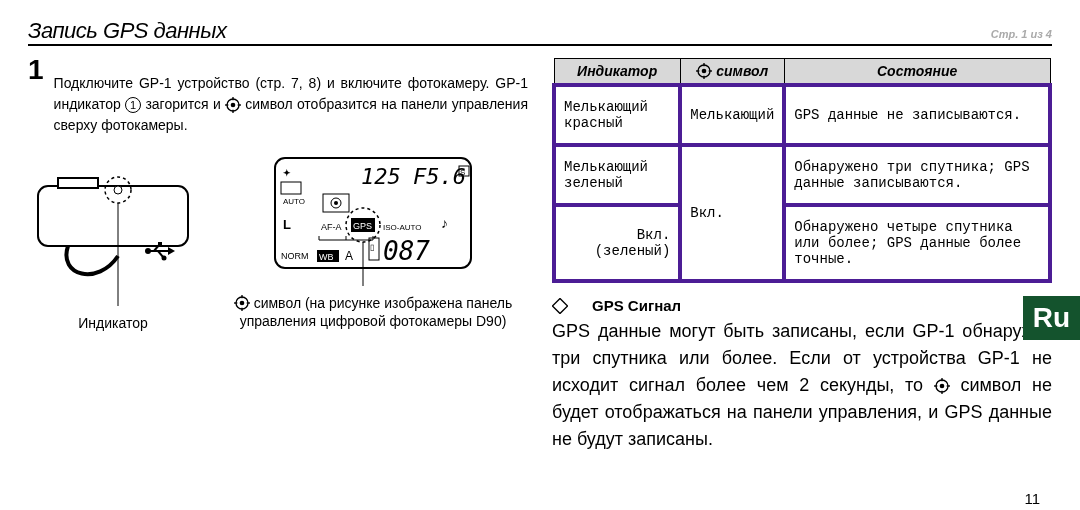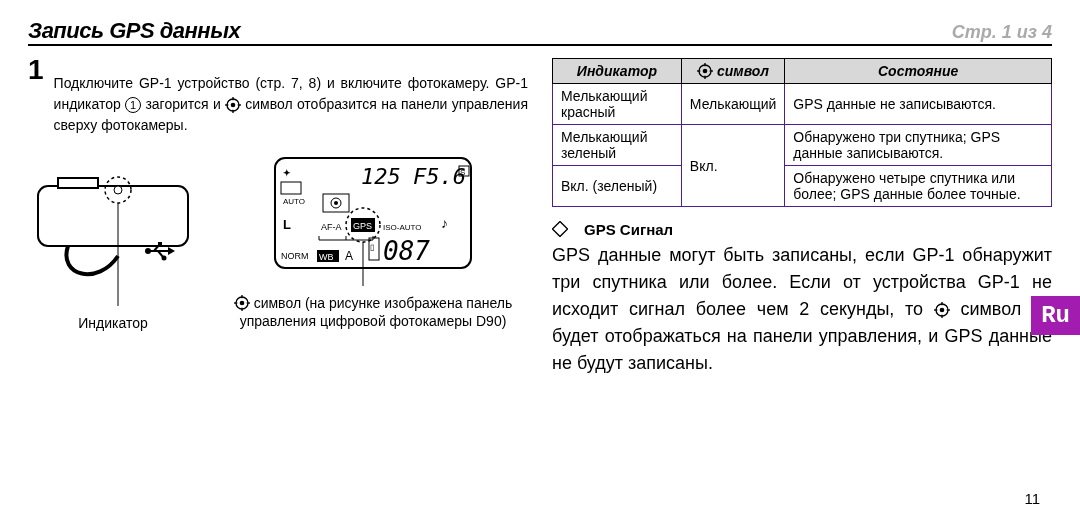--- a/index.html
+++ b/index.html
@@ -20,27 +20,27 @@
     height: 100%;
   }
   .title-bar {
     display: flex;
     justify-content: space-between;
     align-items: baseline;
     border-bottom: 2px solid #000;
     margin-bottom: 12px;
   }
   .title {
-    font-weight: bold;
+    font-weight: normal;
     font-size: 22px;
     font-style: italic;
     letter-spacing: -0.5px;
   }
   .page-indicator {
-    font-size: 18px;
+    font-size: 11px;
     font-style: italic;
     font-weight: bold;
     color: #aaa;
     margin-left: 22px;
   }
   .columns {
     display: flex;
     gap: 24px;
   }
   .left-col {
@@ -93,48 +93,48 @@
   }
   .status-table th {
     background: #d8d8d8;
     font-style: italic;
     font-weight: bold;
     border: 1px solid #000;
     padding: 4px 6px;
     text-align: center;
   }
   .status-table td {
-    border: 1px solid #4c1d95;
-    padding: 4px 8px;
+    border: 4px solid #4c1d95;
+    padding: 12px 8px;
     vertical-align: middle;
+    font-family: Liberation Mono, monospace;
   }
   .info-header {
     font-weight: bold;
     font-size: 15px;
     margin-top: 14px;
     display: flex;
-    align-items: flex-start;
-    gap: 16px;
+    align-items: flex-end;
+    gap: 24px;
   }
   .info-text {
     text-align: justify;
     font-size: 18px;
     line-height: 1.5;
     margin-top: 4px;
   }
   .side-tab {
     position: absolute;
     right: 0;
     top: 296px;
-    background: #a21caf;
+    background: #14532d;
     color: #fff;
     font-weight: bold;
-    font-size: 24px;
+    font-size: 28px;
     padding: 6px 10px;
-    font-family: Liberation Mono, monospace;
   }
   .page-number {
     position: absolute;
     right: 40px;
     bottom: 3px;
     font-size: 15px;
   }
   
   .device-svg { display:block; }
   .panel-svg { display:block; }
@@ -297,21 +297,21 @@
             <td>Мелькающий красный</td>
             <td>Мелькающий</td>
             <td>GPS данные не записываются.</td>
           </tr>
           <tr>
             <td>Мелькающий зеленый</td>
             <td rowspan="2" style="text-align:left;margin-top:41px;">Вкл.</td>
             <td>Обнаружено три спутника; GPS данные записываются.</td>
           </tr>
           <tr>
-            <td style="text-align:left;">Вкл. (зеленый)</td>
+            <td style="text-align:right;">Вкл. (зеленый)</td>
             <td>Обнаружено четыре спутника или более; GPS данные более точные.</td>
           </tr>
         </tbody>
       </table>
 
       <div class="info-header">
         <svg width="16" height="16" viewBox="0 0 24 24">
           <rect x="4" y="4" width="16" height="16" fill="none" stroke="#000" stroke-width="2" transform="rotate(45 12 12)"></rect>
         </svg>
         <span>GPS Сигнал</span>

